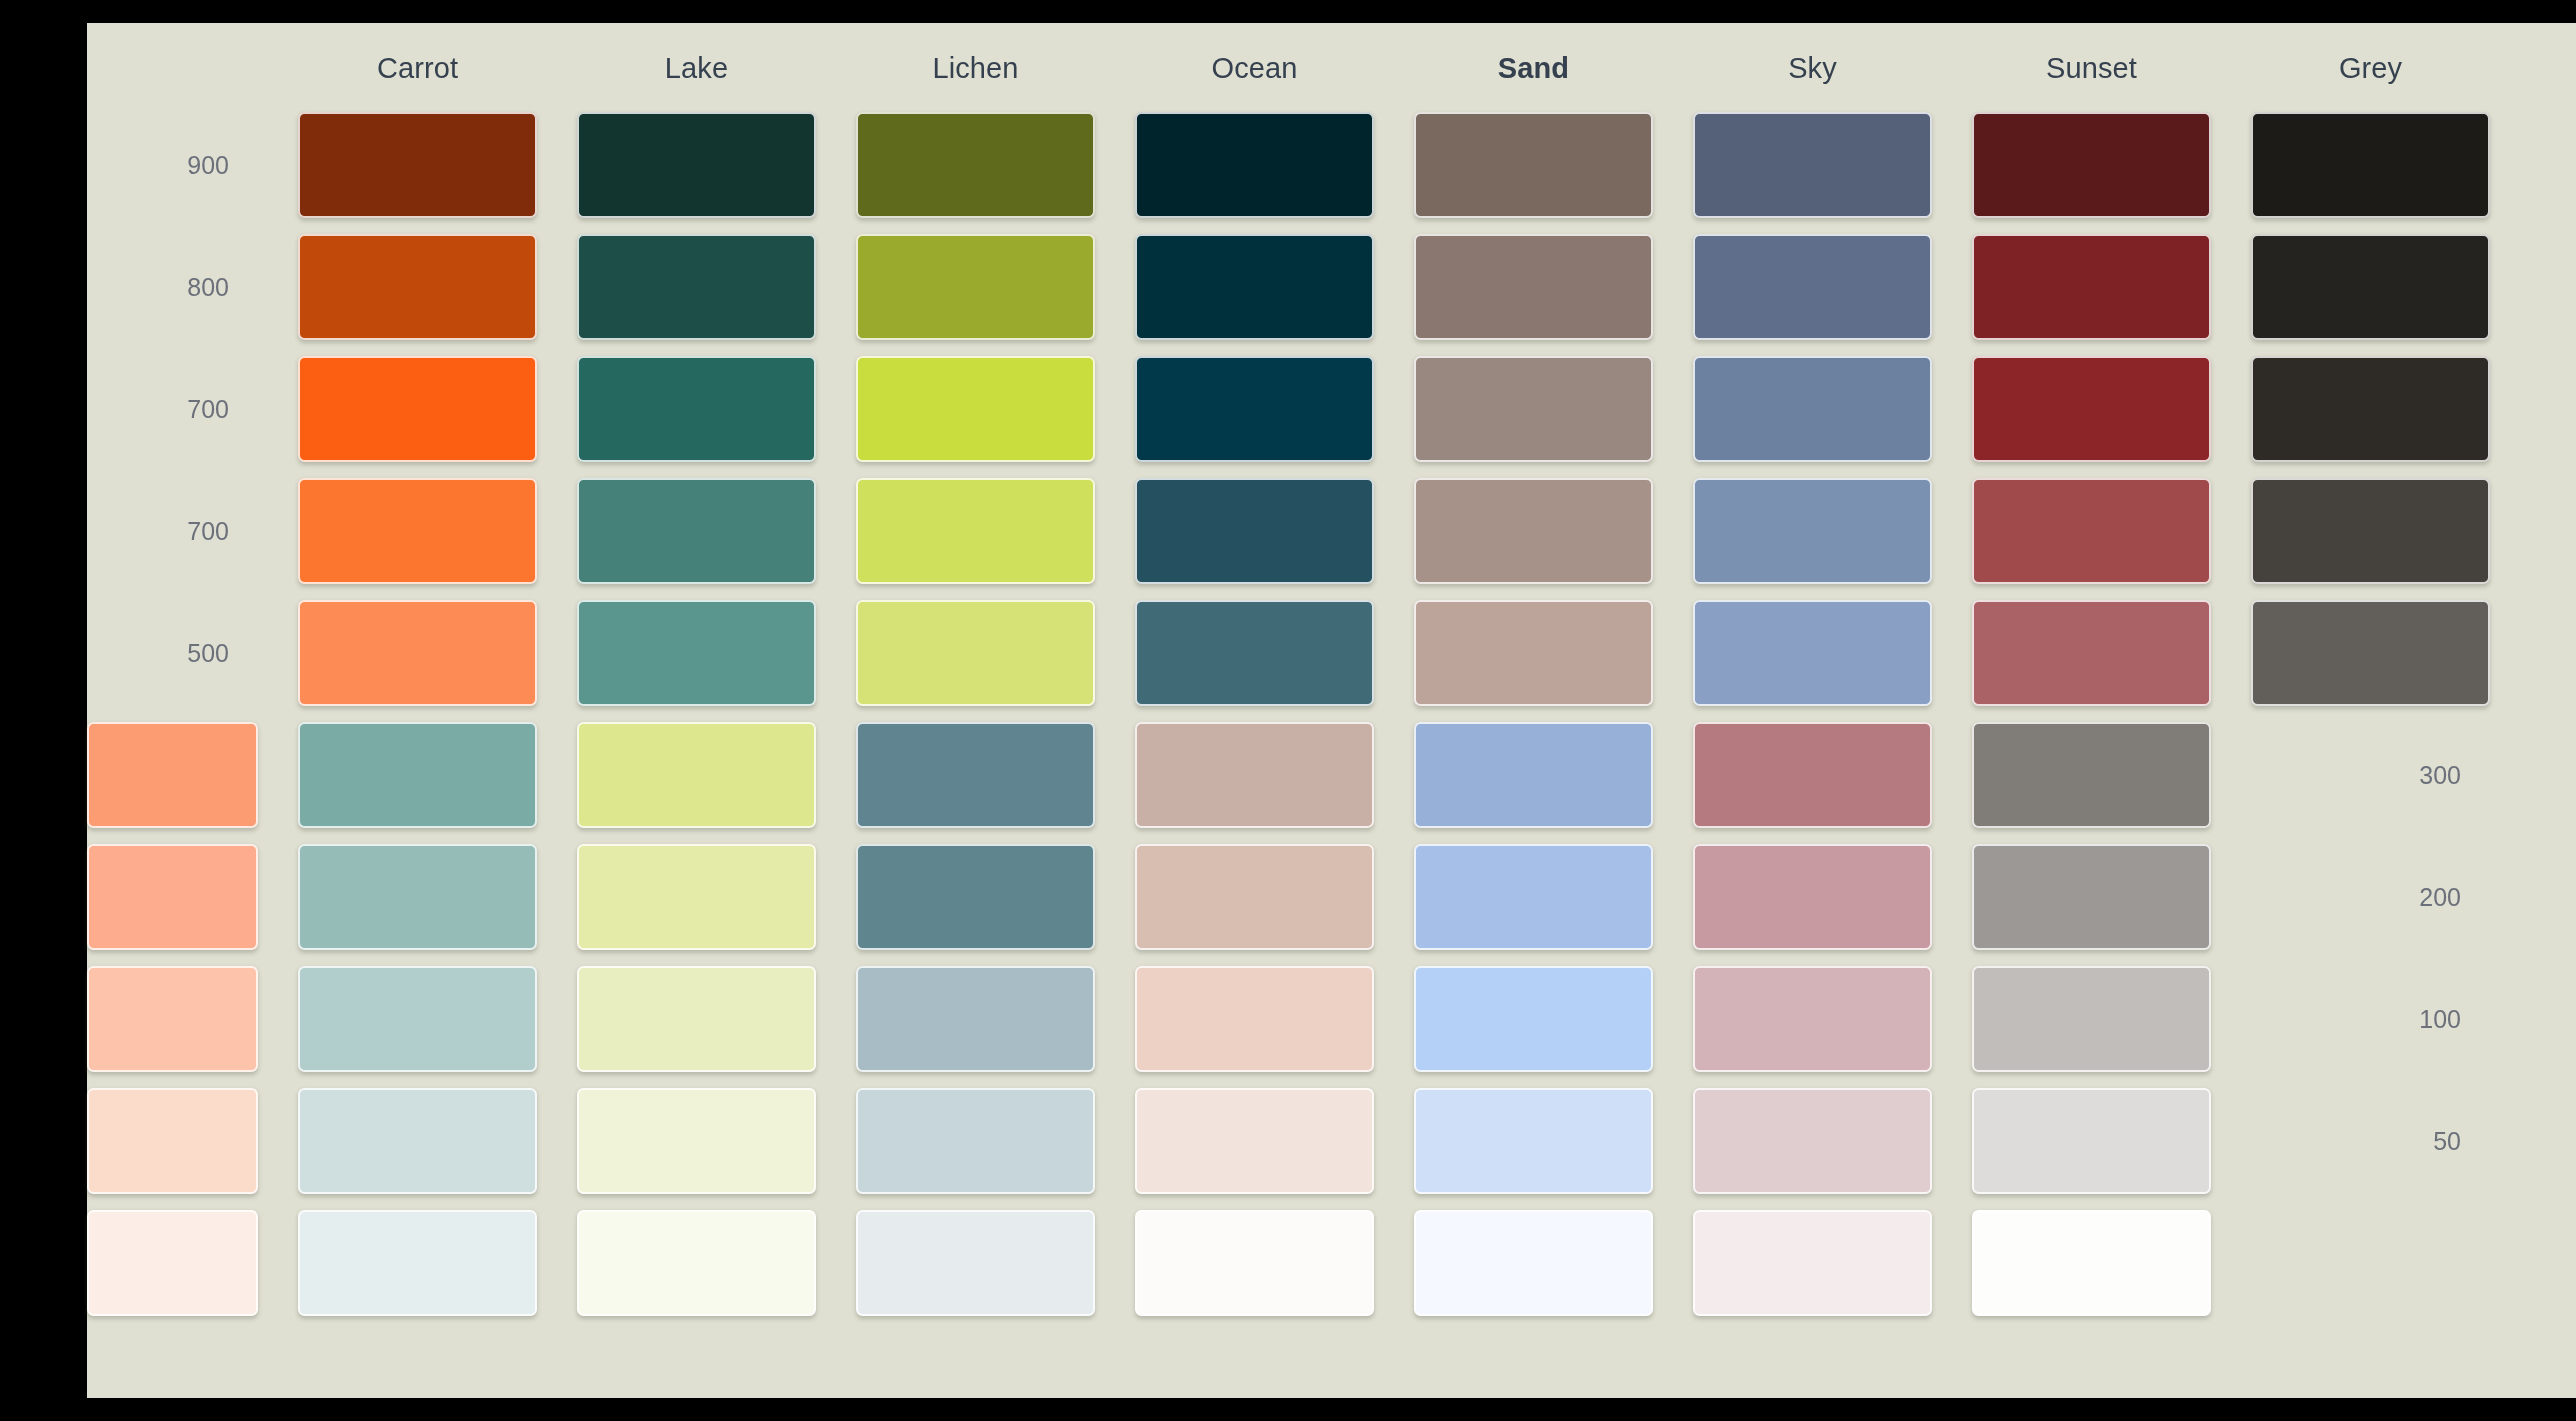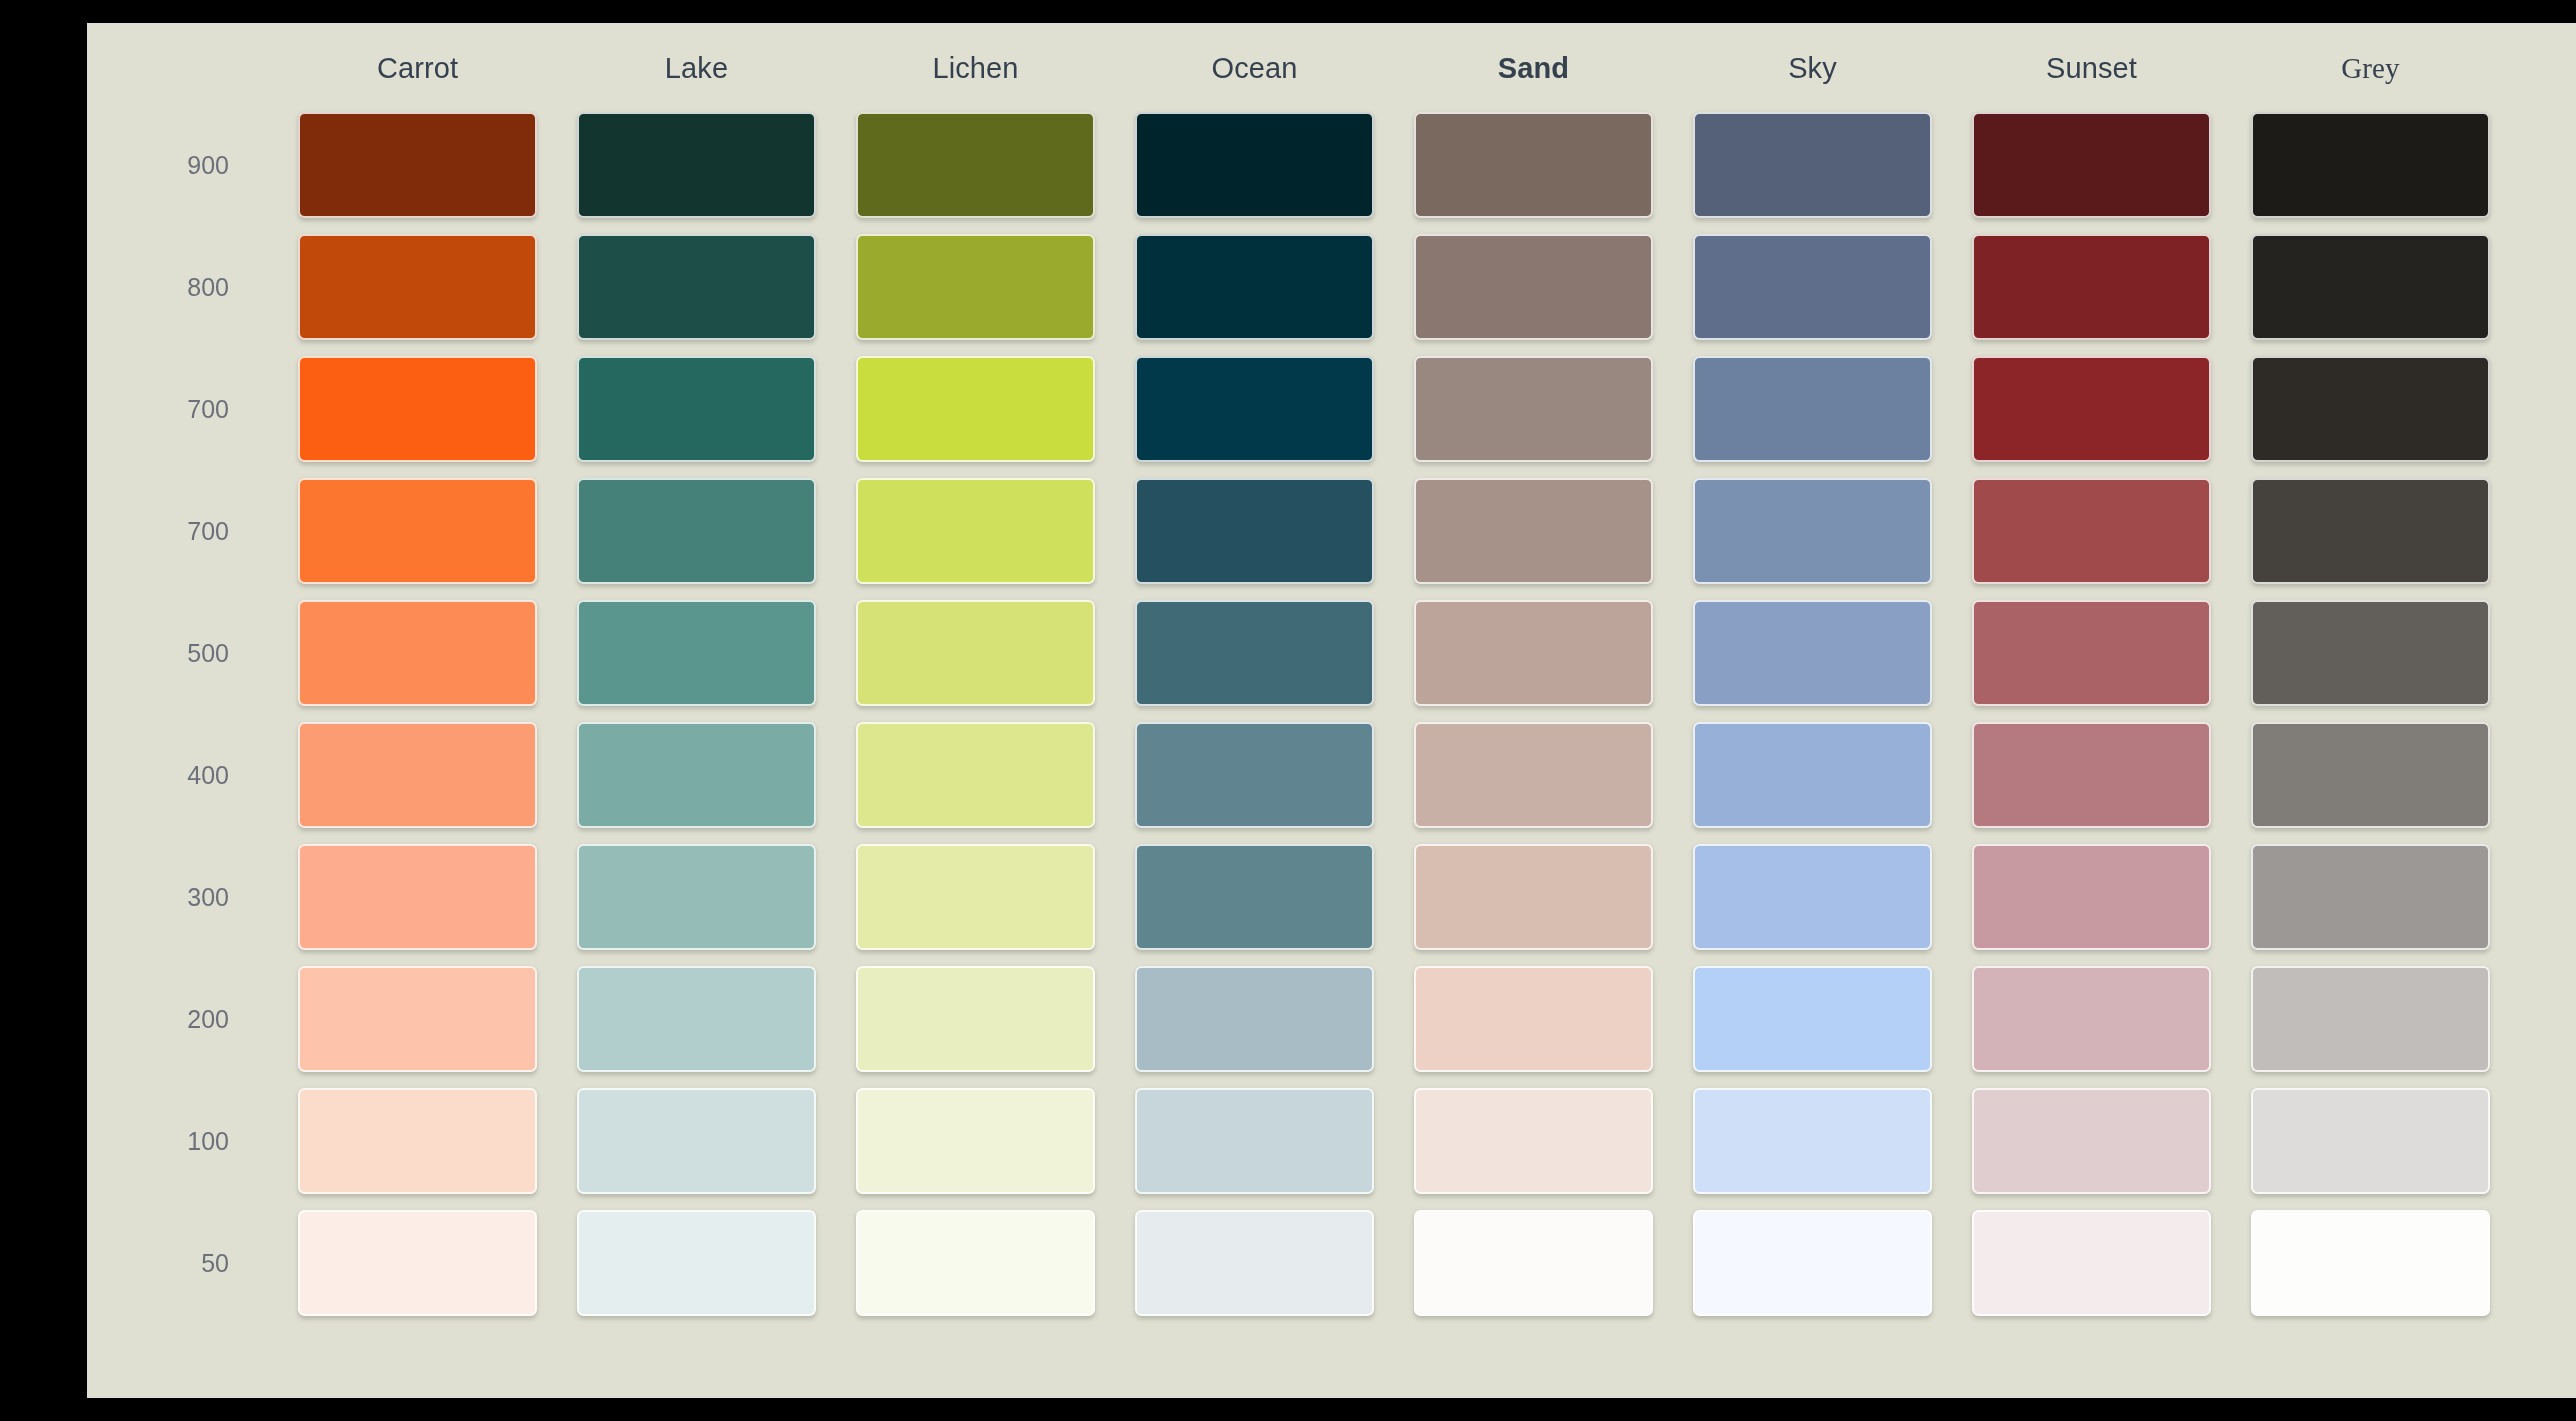--- a/index.html
+++ b/index.html
@@ -80,21 +80,21 @@
   <div id="palette-panel" style="background: rgb(223, 224, 210);">
     <div id="palette-grid">
         <div class="corner-spacer"></div>
         <div class="col-header" style="color: rgb(54, 65, 79);">Carrot</div>
         <div class="col-header" style="color: rgb(54, 65, 79);">Lake</div>
         <div class="col-header" style="color: rgb(54, 65, 79);">Lichen</div>
         <div class="col-header" style="color: rgb(54, 65, 79);">Ocean</div>
         <div class="col-header" style="color: rgb(54, 65, 79); font-weight: bold;">Sand</div>
         <div class="col-header" style="color: rgb(54, 65, 79);">Sky</div>
         <div class="col-header" style="color: rgb(54, 65, 79);">Sunset</div>
-        <div class="col-header" style="color: rgb(54, 65, 79); font-family: Liberation Serif, serif;">Grey</div>
+        <div class="col-header" style="color: rgb(54, 65, 79);">Grey</div>
         <div class="row-label" style="color: rgb(107, 112, 122);">900</div>
         <div class="swatch" title="Carrot 900 #802c0b" style="background: rgb(128, 44, 11);"></div>
         <div class="swatch" title="Lake 900 #13352f" style="background: rgb(19, 53, 47);"></div>
         <div class="swatch" title="Lichen 900 #5f6a1d" style="background: rgb(95, 106, 29);"></div>
         <div class="swatch" title="Ocean 900 #00242b" style="background: rgb(0, 36, 43);"></div>
         <div class="swatch" title="Sand 900 #79695f" style="background: rgb(121, 105, 95);"></div>
         <div class="swatch" title="Sky 900 #546179" style="background: rgb(84, 97, 121);"></div>
         <div class="swatch" title="Sunset 900 #5a1a1b" style="background: rgb(90, 26, 27);"></div>
         <div class="swatch" title="Grey 900 #1d1b18" style="background: rgb(29, 27, 24);"></div>
         <div class="row-label" style="color: rgb(107, 112, 122);">800</div>
@@ -126,21 +126,20 @@
         <div class="swatch" title="Grey 600 #45413c" style="background: rgb(69, 65, 60);"></div>
         <div class="row-label" style="color: rgb(107, 112, 122);">500</div>
         <div class="swatch" title="Carrot 500 #fc8b55" style="background: rgb(252, 139, 85);"></div>
         <div class="swatch" title="Lake 500 #5b968e" style="background: rgb(91, 150, 142);"></div>
         <div class="swatch" title="Lichen 500 #d6e276" style="background: rgb(214, 226, 118);"></div>
         <div class="swatch" title="Ocean 500 #416a77" style="background: rgb(65, 106, 119);"></div>
         <div class="swatch" title="Sand 500 #bca49b" style="background: rgb(188, 164, 155);"></div>
         <div class="swatch" title="Sky 500 #89a0c4" style="background: rgb(137, 160, 196);"></div>
         <div class="swatch" title="Sunset 500 #ab6267" style="background: rgb(171, 98, 103);"></div>
         <div class="swatch" title="Grey 500 #625f5b" style="background: rgb(98, 95, 91);"></div>
-        <div class="row-label" style="color: rgb(107, 112, 122);">400</div>
         <div class="swatch" title="Carrot 400 #fb9c72" style="background: rgb(251, 156, 114);"></div>
         <div class="swatch" title="Lake 400 #7aaba5" style="background: rgb(122, 171, 165);"></div>
         <div class="swatch" title="Lichen 400 #dde78e" style="background: rgb(221, 231, 142);"></div>
         <div class="swatch" title="Ocean 400 #608490" style="background: rgb(96, 132, 144);"></div>
         <div class="swatch" title="Sand 400 #c9b0a6" style="background: rgb(201, 176, 166);"></div>
         <div class="swatch" title="Sky 400 #97b0d7" style="background: rgb(151, 176, 215);"></div>
         <div class="swatch" title="Sunset 400 #b57a7f" style="background: rgb(181, 122, 127);"></div>
         <div class="swatch" title="Grey 400 #807d79" style="background: rgb(128, 125, 121);"></div>
         <div class="row-label" style="color: rgb(107, 112, 122);">300</div>
         <div class="swatch" title="Carrot 300 #fdad8d" style="background: rgb(253, 173, 141);"></div>

